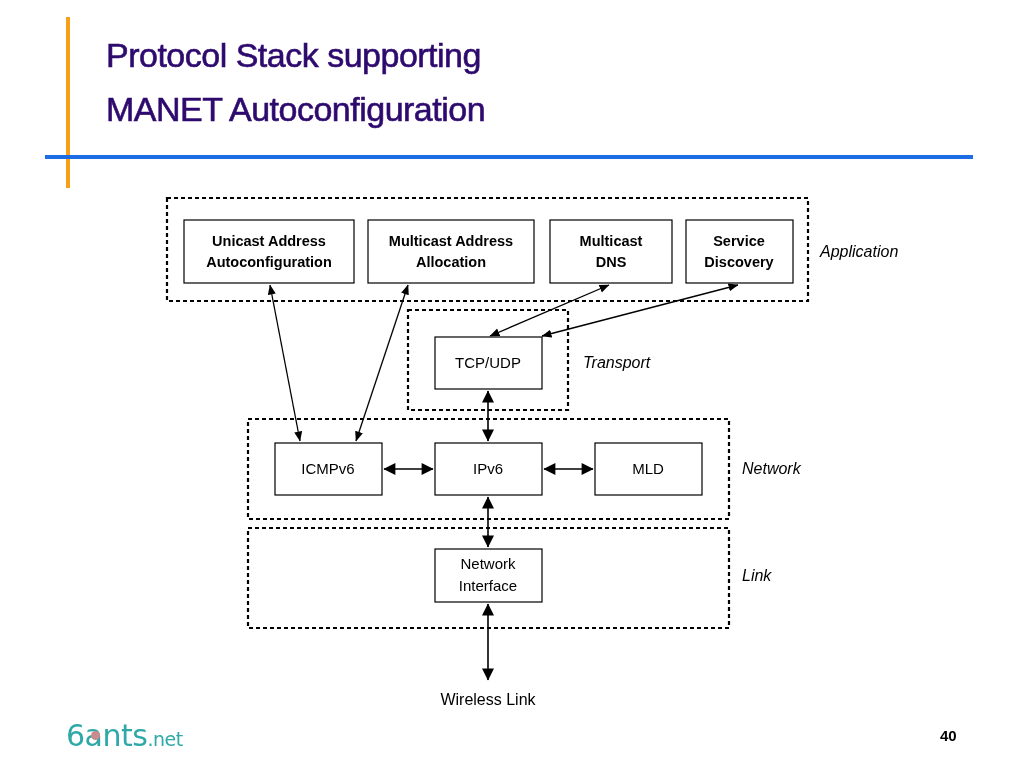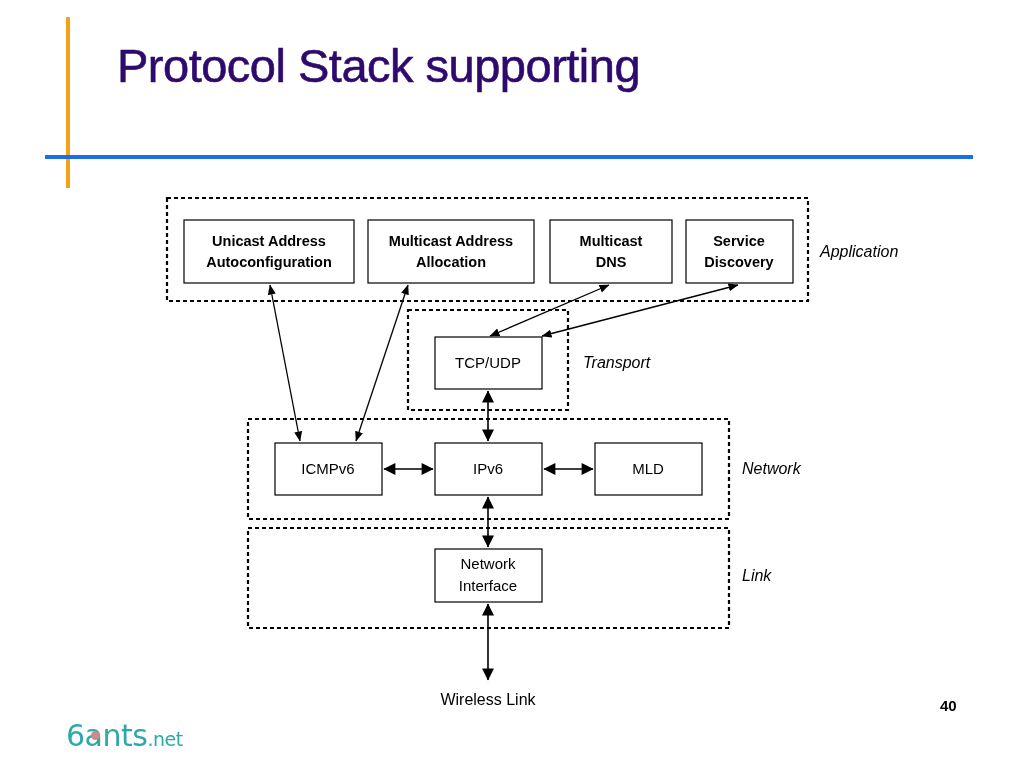--- a/index.html
+++ b/index.html
@@ -1,42 +1,43 @@
 <!DOCTYPE html>
 <html><head>
 <meta charset="utf-8">
 <style>
   html, body { margin:0; padding:0; }
   body { width:1024px; height:768px; background:#ffffff; position:relative; overflow:hidden;
          font-family:"Liberation Sans", sans-serif; }
   .vbar { position:absolute; left:66px; top:17px; width:4px; height:171px; background:#f7a11a; }
   .hbar { position:absolute; left:45px; top:155px; width:928px; height:4px; background:#1d6ee6; }
-  .title { position:absolute; left:106px; top:28px; margin:11px; font-size:47px; line-height:54px;
+  .title { position:absolute; left:106px; top:28px; margin:0; font-size:34px; line-height:54px;
            font-weight:normal; color:#2e0a6e; letter-spacing:-0.5px; -webkit-text-stroke:0.6px #2e0a6e; }
   .title span { display:block; }
   svg.diagram { position:absolute; left:0; top:0; }
   .box-text { font-family:"Liberation Sans", sans-serif; font-size:15px; fill:#000; text-anchor:middle; }
   .box-text.bold { font-weight:bold; font-size:14.5px; }
   .layer-label { font-family:"Liberation Sans", sans-serif; font-style:italic; font-size:16px; fill:#000; }
   .wl-label { font-family:"Liberation Sans", sans-serif; font-size:16px; fill:#000; text-anchor:middle; }
   .logo { position:absolute; left:66px; top:718px; font-family:"DejaVu Sans", sans-serif; color:#2fa8a8;
           font-size:30px; letter-spacing:-0.5px; }
   .logo .net { font-size:19px; }
   .logo .dot { display:inline-block; width:9px; height:9px; border-radius:50%; background:#c98b8b;
                position:absolute; left:25px; top:13px; }
-  .page-num { position:absolute; left:940px; top:697px; font-weight:bold; font-size:15px; color:#000; }
+  .page-num { position:absolute; left:940px; top:727px; font-weight:bold; font-size:15px; color:#000; }
 </style>
 </head>
 <body>
 
 <div class="vbar"></div>
 <div class="hbar"></div>
 
 <h1 class="title">
   <span>Protocol Stack supporting</span>
+  <span>MANET Autoconfiguration</span>
 </h1>
 
 <svg class="diagram" width="1024" height="768" viewBox="0 0 1024 768">
   <defs>
     <marker id="ah" viewBox="0 0 10 10" refX="9.5" refY="5" markerWidth="10" markerHeight="10" markerUnits="userSpaceOnUse" orient="auto-start-reverse">
       <path d="M0,1 L10,5 L0,9 Z" fill="#000"></path>
     </marker>
     <marker id="ahb" viewBox="0 0 10 10" refX="9.5" refY="5" markerWidth="16" markerHeight="12" markerUnits="userSpaceOnUse" orient="auto-start-reverse">
       <path d="M0,0 L10,5 L0,10 Z" fill="#000"></path>
     </marker>

